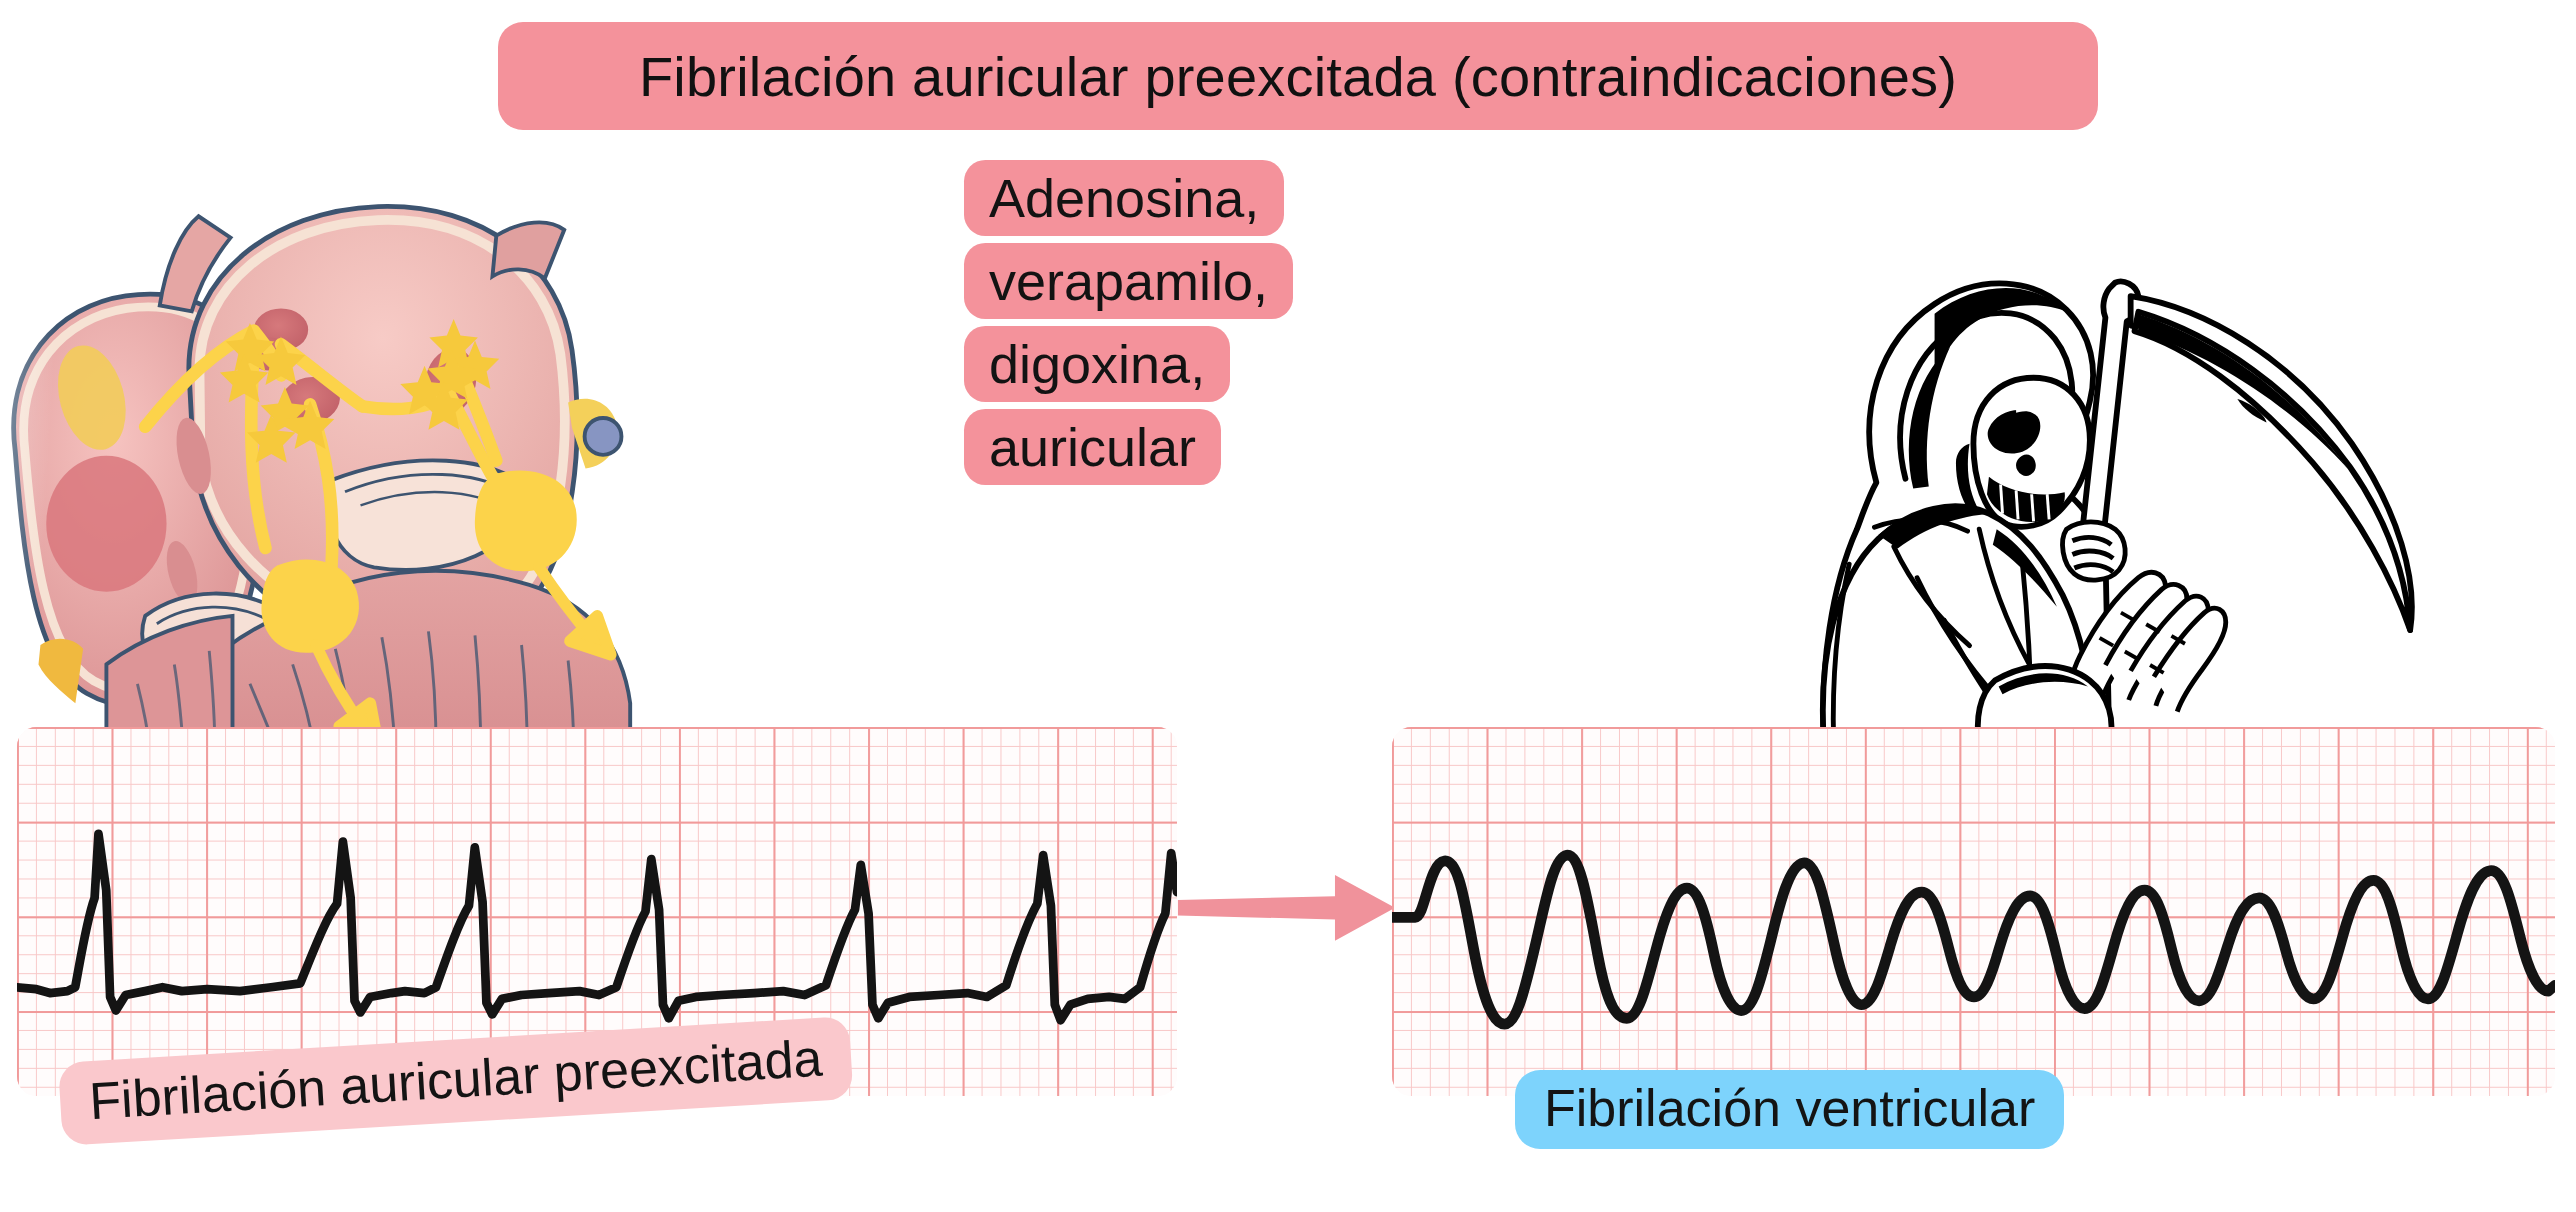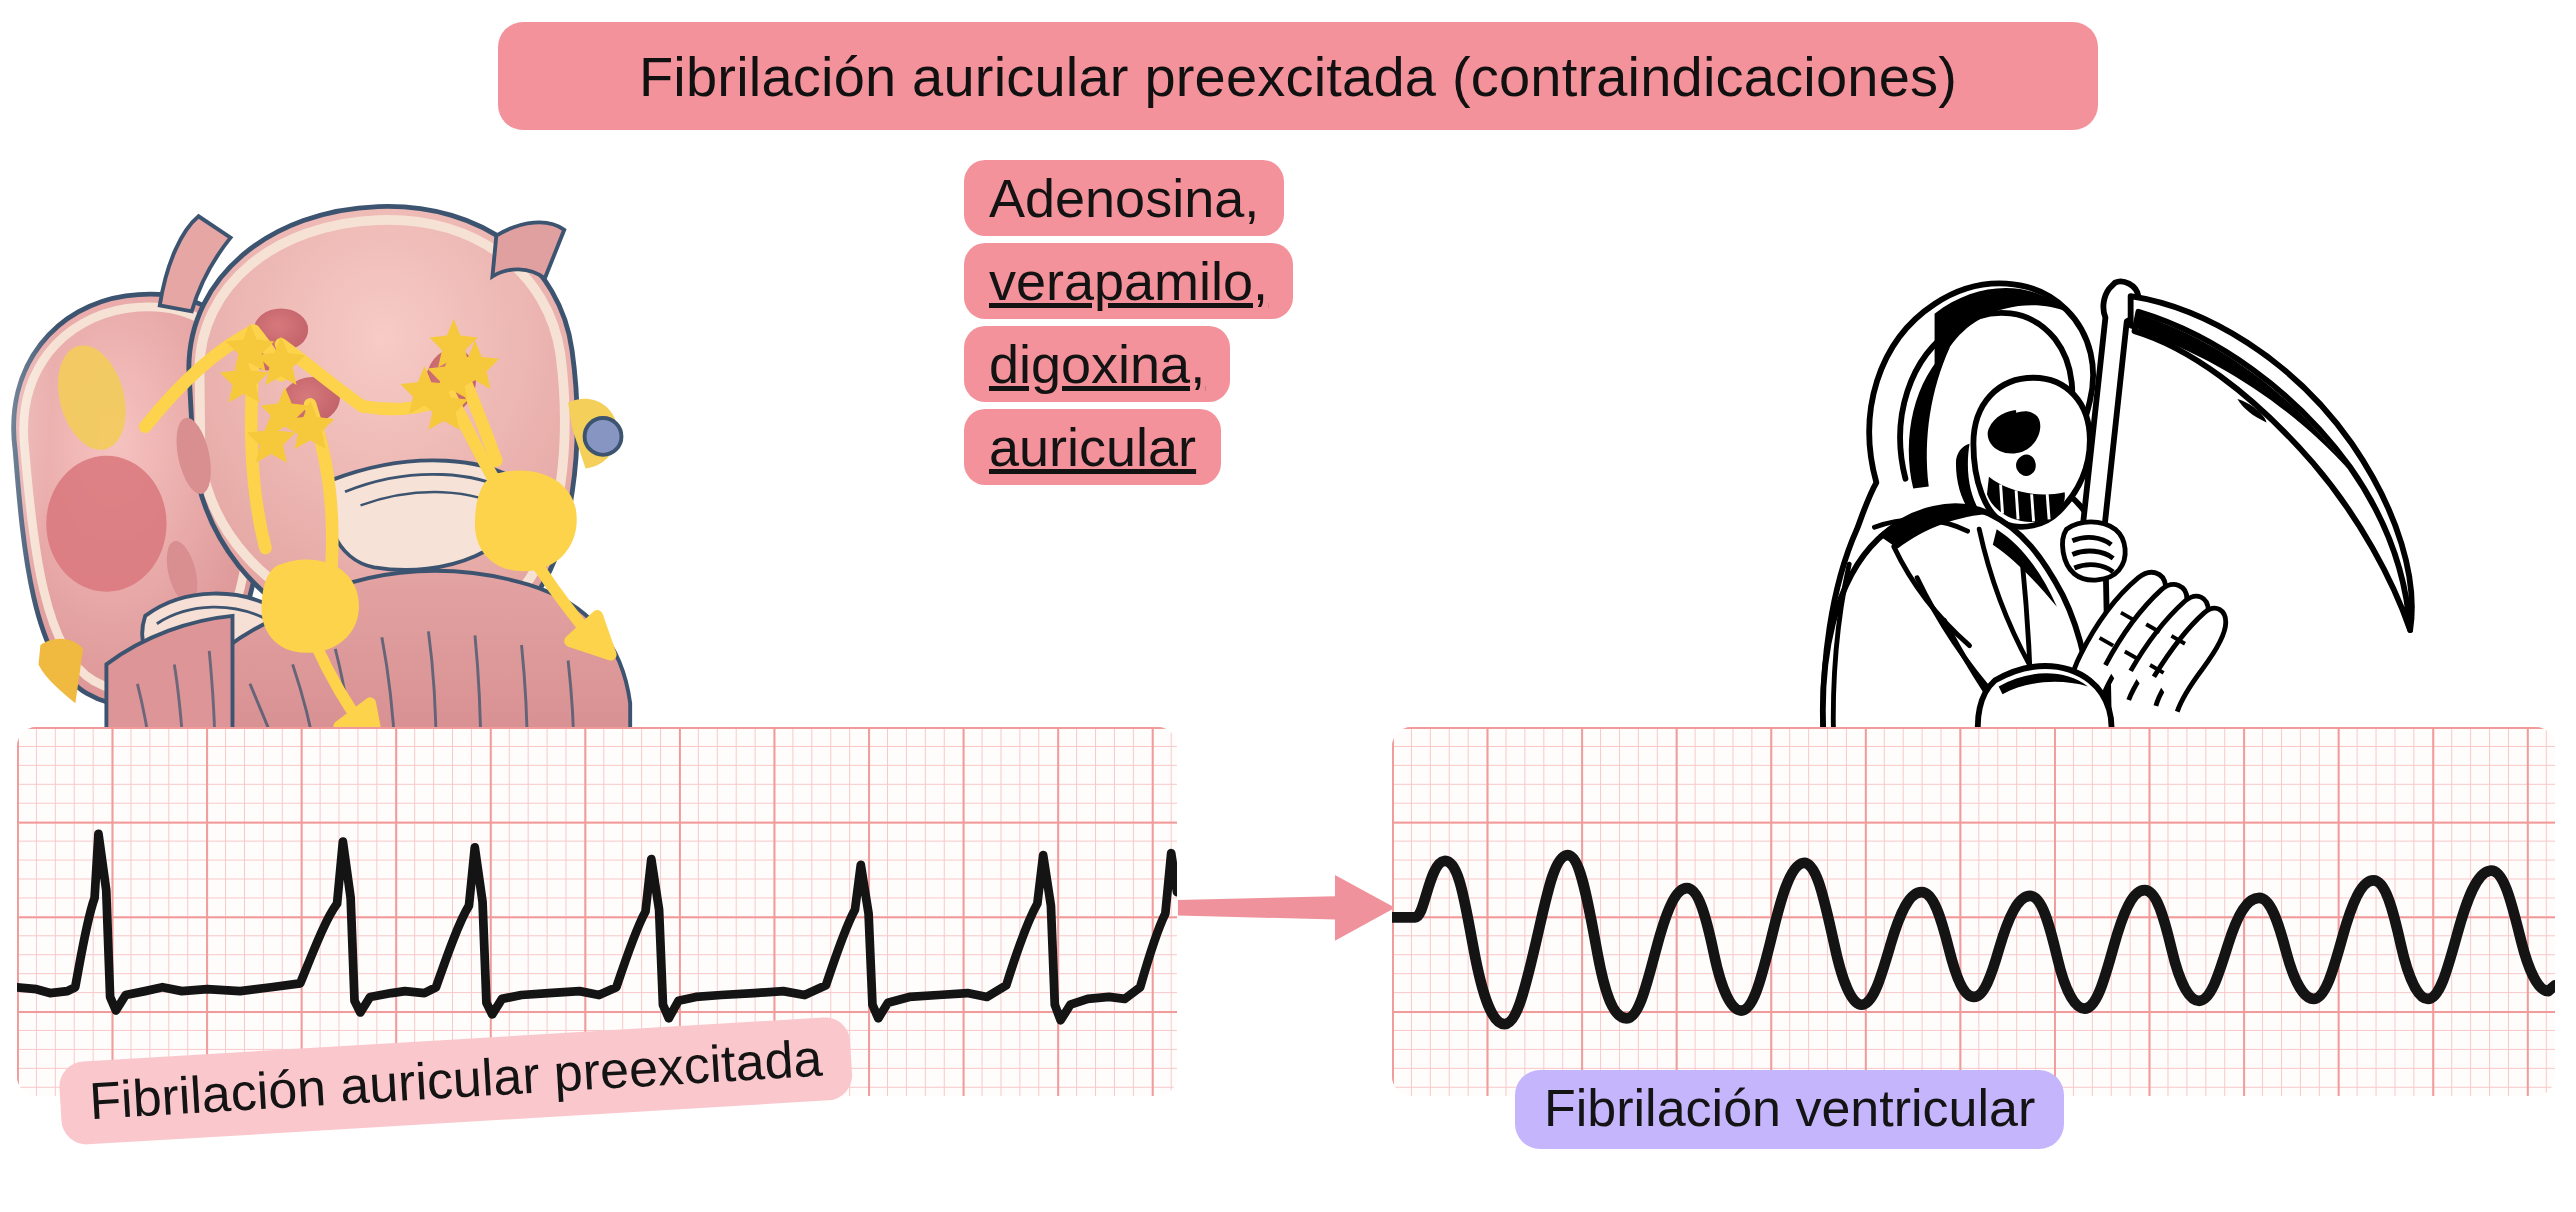--- a/index.html
+++ b/index.html
@@ -32,21 +32,21 @@
     color:#131313;
     font-size:54px;
     line-height:76px;
     height:76px;
     padding:0 25px;
     border-radius:21.3px;
     white-space:nowrap;
     margin:9px;
     display:block;
   }
-  #meds .line + .line{margin-top:-1.9px;text-decoration:underline;}
+  #meds .line + .line{margin-top:-1.9px;}
 
   
   #heart-illustration{position:absolute;left:-9.7px;top:160px;width:679px;height:596px;}
 
   
   #reaper-illustration{position:absolute;left:1789px;top:238px;width:660px;height:514px;}
 
   
   .ecg{
     position:absolute;border-radius:19.4px;overflow:hidden;background:#fffafa;
@@ -63,21 +63,21 @@
     position:absolute;left:58px;top:1063px;
     background:#FAC8CC;border-radius:25px;
     padding:9.7px 29px 13.6px 29px;
     transform:rotate(-3.4deg);
     transform-origin:left top;
   }
   #label-af .t{font-size:52px;color:#141414;white-space:nowrap;line-height:60px;}
 
   #label-vf{
     position:absolute;left:1515px;top:1070px;
-    background:#c4b5fd;border-radius:25px;
+    background:#7dd3fc;border-radius:25px;
     padding:7.8px 29px 11.6px 29px;
   }
   #label-vf .t{font-size:52px;color:#141414;white-space:nowrap;line-height:60px;}
 </style>
 </head>
 <body>
 
 <div class="stage">
 
   <div id="title-banner">

